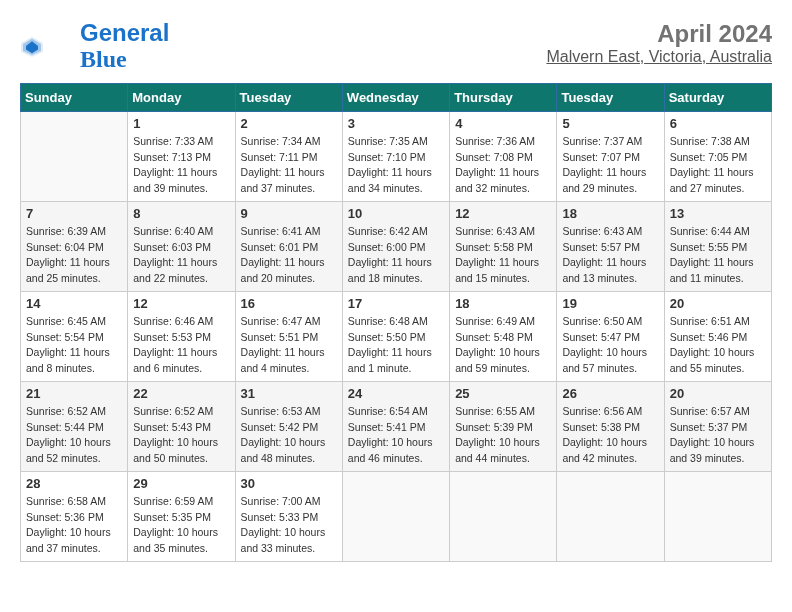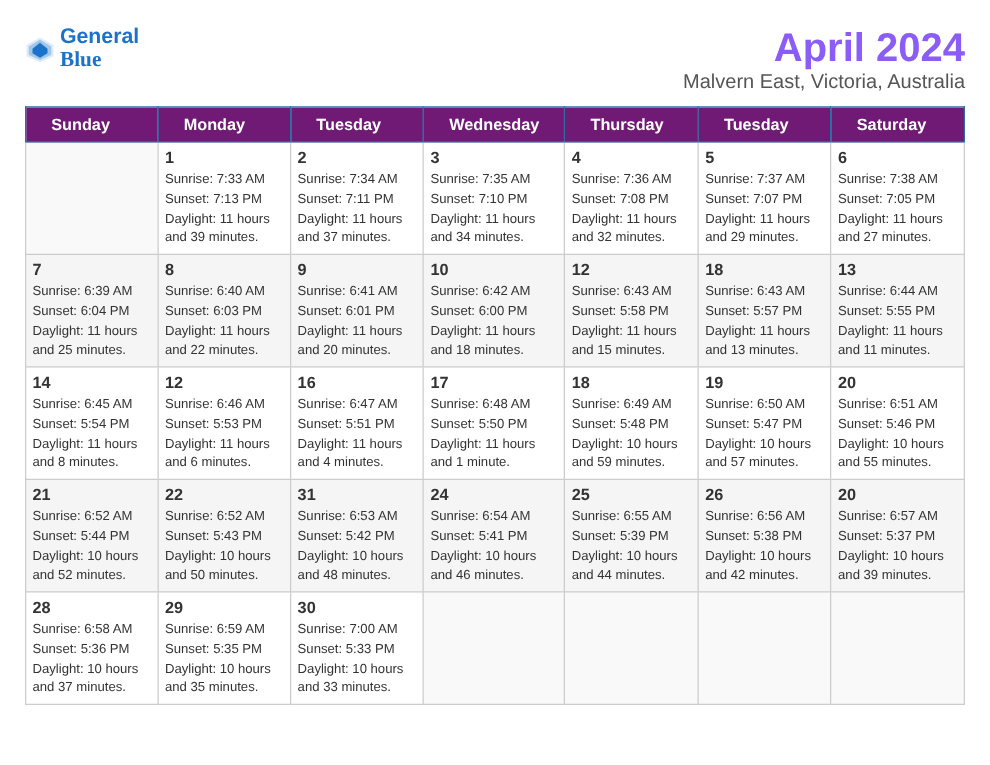--- a/index.html
+++ b/index.html
@@ -15,54 +15,56 @@
       justify-content: space-between;
       align-items: flex-start;
       margin-bottom: 10px;
     }
     .logo {
       display: flex;
       align-items: center;
       gap: 4px;
     }
     .logo-text {
-      font-size: 17px;
+      font-size: 24px;
       font-weight: bold;
       color: #333;
       line-height: 1.1;
+      margin-left: 32px;
     }
     .logo-text span {
       color: #1a73c9;
     }
     .logo-icon {
       width: 24px;
       height: 24px;
     }
     .title-block {
       text-align: right;
     }
     .title-block h1 {
-      font-size: 32px;
-      font-weight: bold;
-      color: #8b5cf6;
+      font-size: 24px;
+      font-weight: bold;
+      color: #737373;
     }
     .title-block h2 {
       font-size: 16px;
       font-weight: normal;
       color: #555;
+      text-decoration: underline;
     }
     table {
       width: 100%;
       border-collapse: collapse;
       font-size: 11px;
     }
     thead tr th {
-      background-color: #701a75;
+      background-color: #0f766e;
       color: #fff;
-      padding: 6px 20px;
+      padding: 6px 4px;
       text-align: left;
       font-size: 13px;
       font-weight: bold;
       border: 1px solid #2e6da4;
     }
     tbody tr td {
       border: 1px solid #ccc;
       padding: 4px 5px;
       vertical-align: top;
       color: #333;

